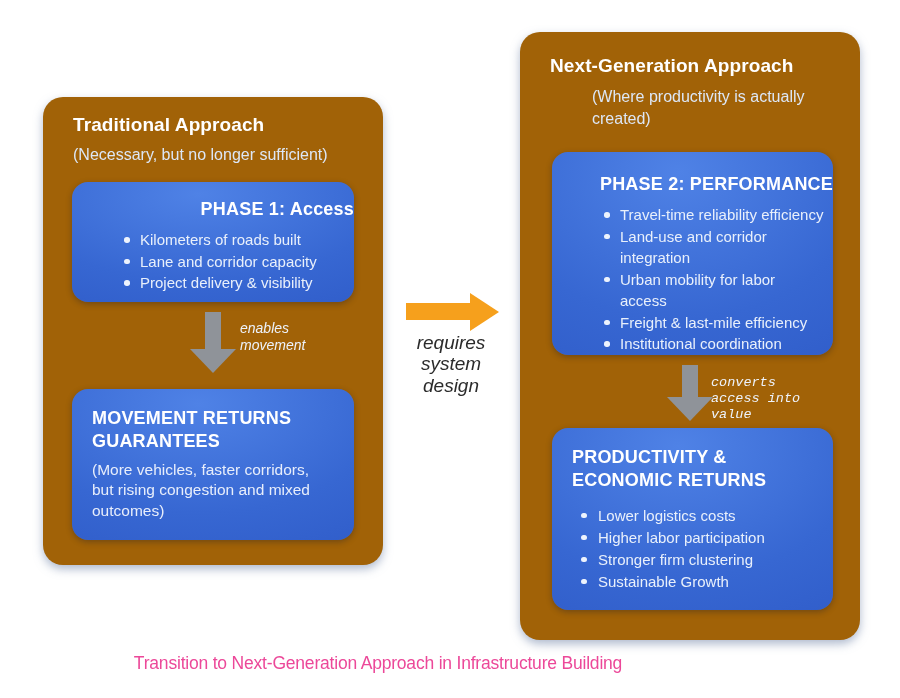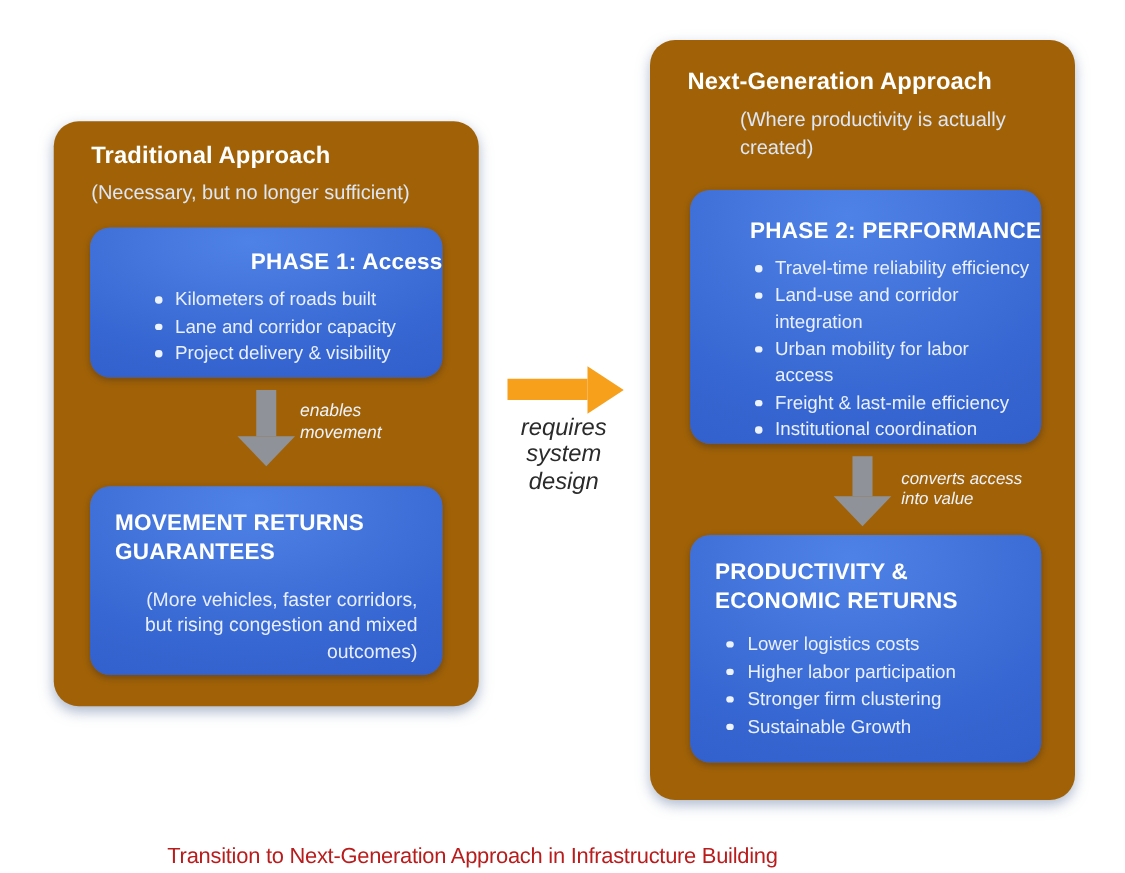--- a/index.html
+++ b/index.html
@@ -62,21 +62,21 @@
   }
   .bullets li::before {
     content:""; position:absolute; left:-16px; top:8px;
     width:5.5px; height:5.5px; border-radius:50%; background:#edf3fd;
   }
   .outcome-box-right .bullets { padding-left:26px; margin-top:12px; }
   .outcome-box-right .bullets li { line-height:22px; }
   .outcome-box-right .bullets li::before { left:-17px; }
 
   .outcome-body {
-    margin-top:17px; font-size:15.5px; line-height:1.33; color:#e8eefb;text-align:right;
+    margin-top:6px; font-size:15.5px; line-height:1.33; color:#e8eefb;
   }
 
   
   .down-arrow { position:absolute; }
   .down-arrow .shaft {
     position:absolute; left:15px; top:0; width:16px; background:#8f9399;
   }
   .down-arrow .head {
     position:absolute; left:0; width:0; height:0;
     border-left:23px solid transparent; border-right:23px solid transparent;
@@ -87,41 +87,41 @@
   .down-arrow-left  .head  { top:37px; }
   .down-arrow-right { left:147px; top:333px; width:46px; height:56px; }
   .down-arrow-right .shaft { height:32px; }
   .down-arrow-right .head  { top:32px; }
 
   .arrow-side-label {
     position:absolute; font-style:italic; font-size:14px; line-height:1.18;
     color:#eef3fb;
   }
   .label-enables  { left:197px; top:223px; width:90px; }
-  .label-converts { left:201px; top:343px; width:118px; font-size:13.5px; }
+  .label-converts { left:191px; top:343px; width:118px; font-size:13.5px;font-family:Liberation Mono, monospace; }
 
   
   .center-arrow { position:absolute; left:406px; top:293px; width:94px; height:38px; }
   .center-arrow .shaft {
     position:absolute; left:0; top:10px; width:64px; height:17px; background:#f6a01c;
   }
   .center-arrow .head {
     position:absolute; left:64px; top:0; width:0; height:0;
     border-top:19px solid transparent; border-bottom:19px solid transparent;
     border-left:29px solid #f6a01c;
   }
   .center-arrow-label {
     position:absolute; left:414px; top:332px; width:74px; text-align:center;
     font-style:italic; font-size:19px; line-height:1.12; color:#2b2b2b;
   }
 
   
   .caption {
     position:absolute; left:0; top:653px; width:756px; text-align:center;
-    font-size:17.5px; color:#b91c1c; letter-spacing:-0.2px;margin-top:21px;
+    font-size:17.5px; color:#ec4899; letter-spacing:-0.2px;
   }
 </style>
 </head>
 <body>
 
 <div id="canvas">
 
   <section class="panel left">
     <h2 class="panel-title">Traditional Approach</h2>
     <p class="panel-subtitle">(Necessary, but no longer sufficient)</p>

